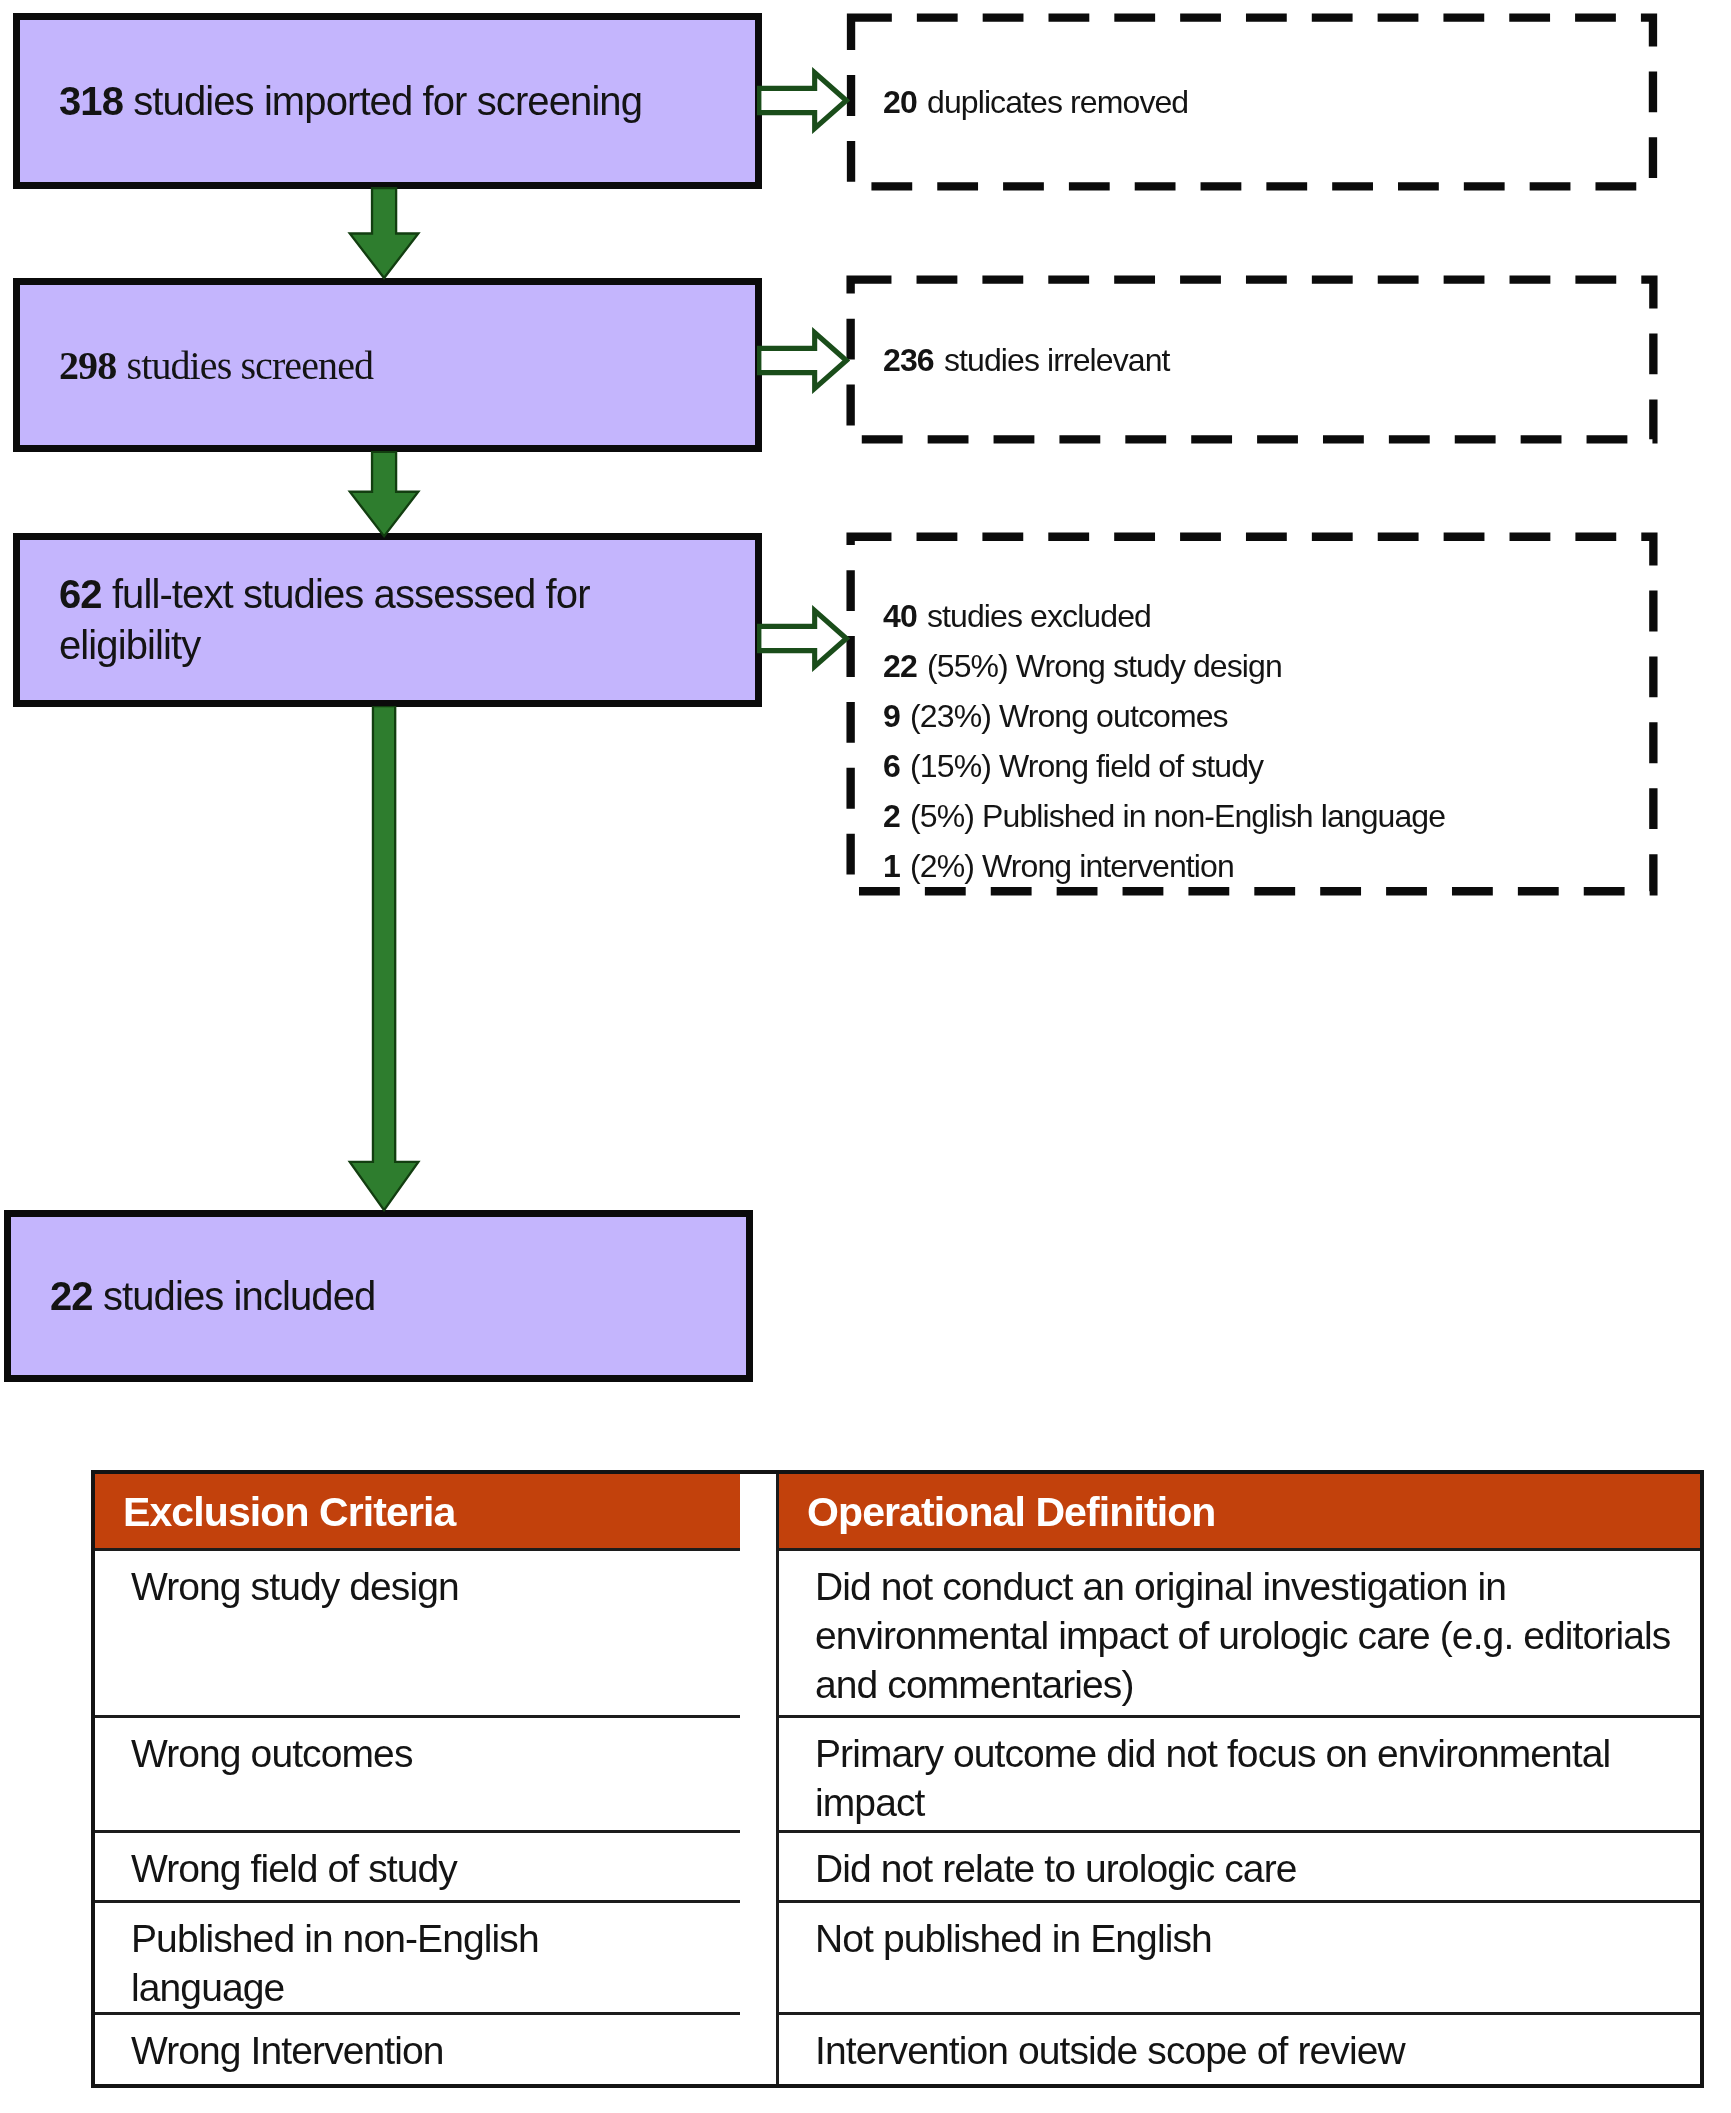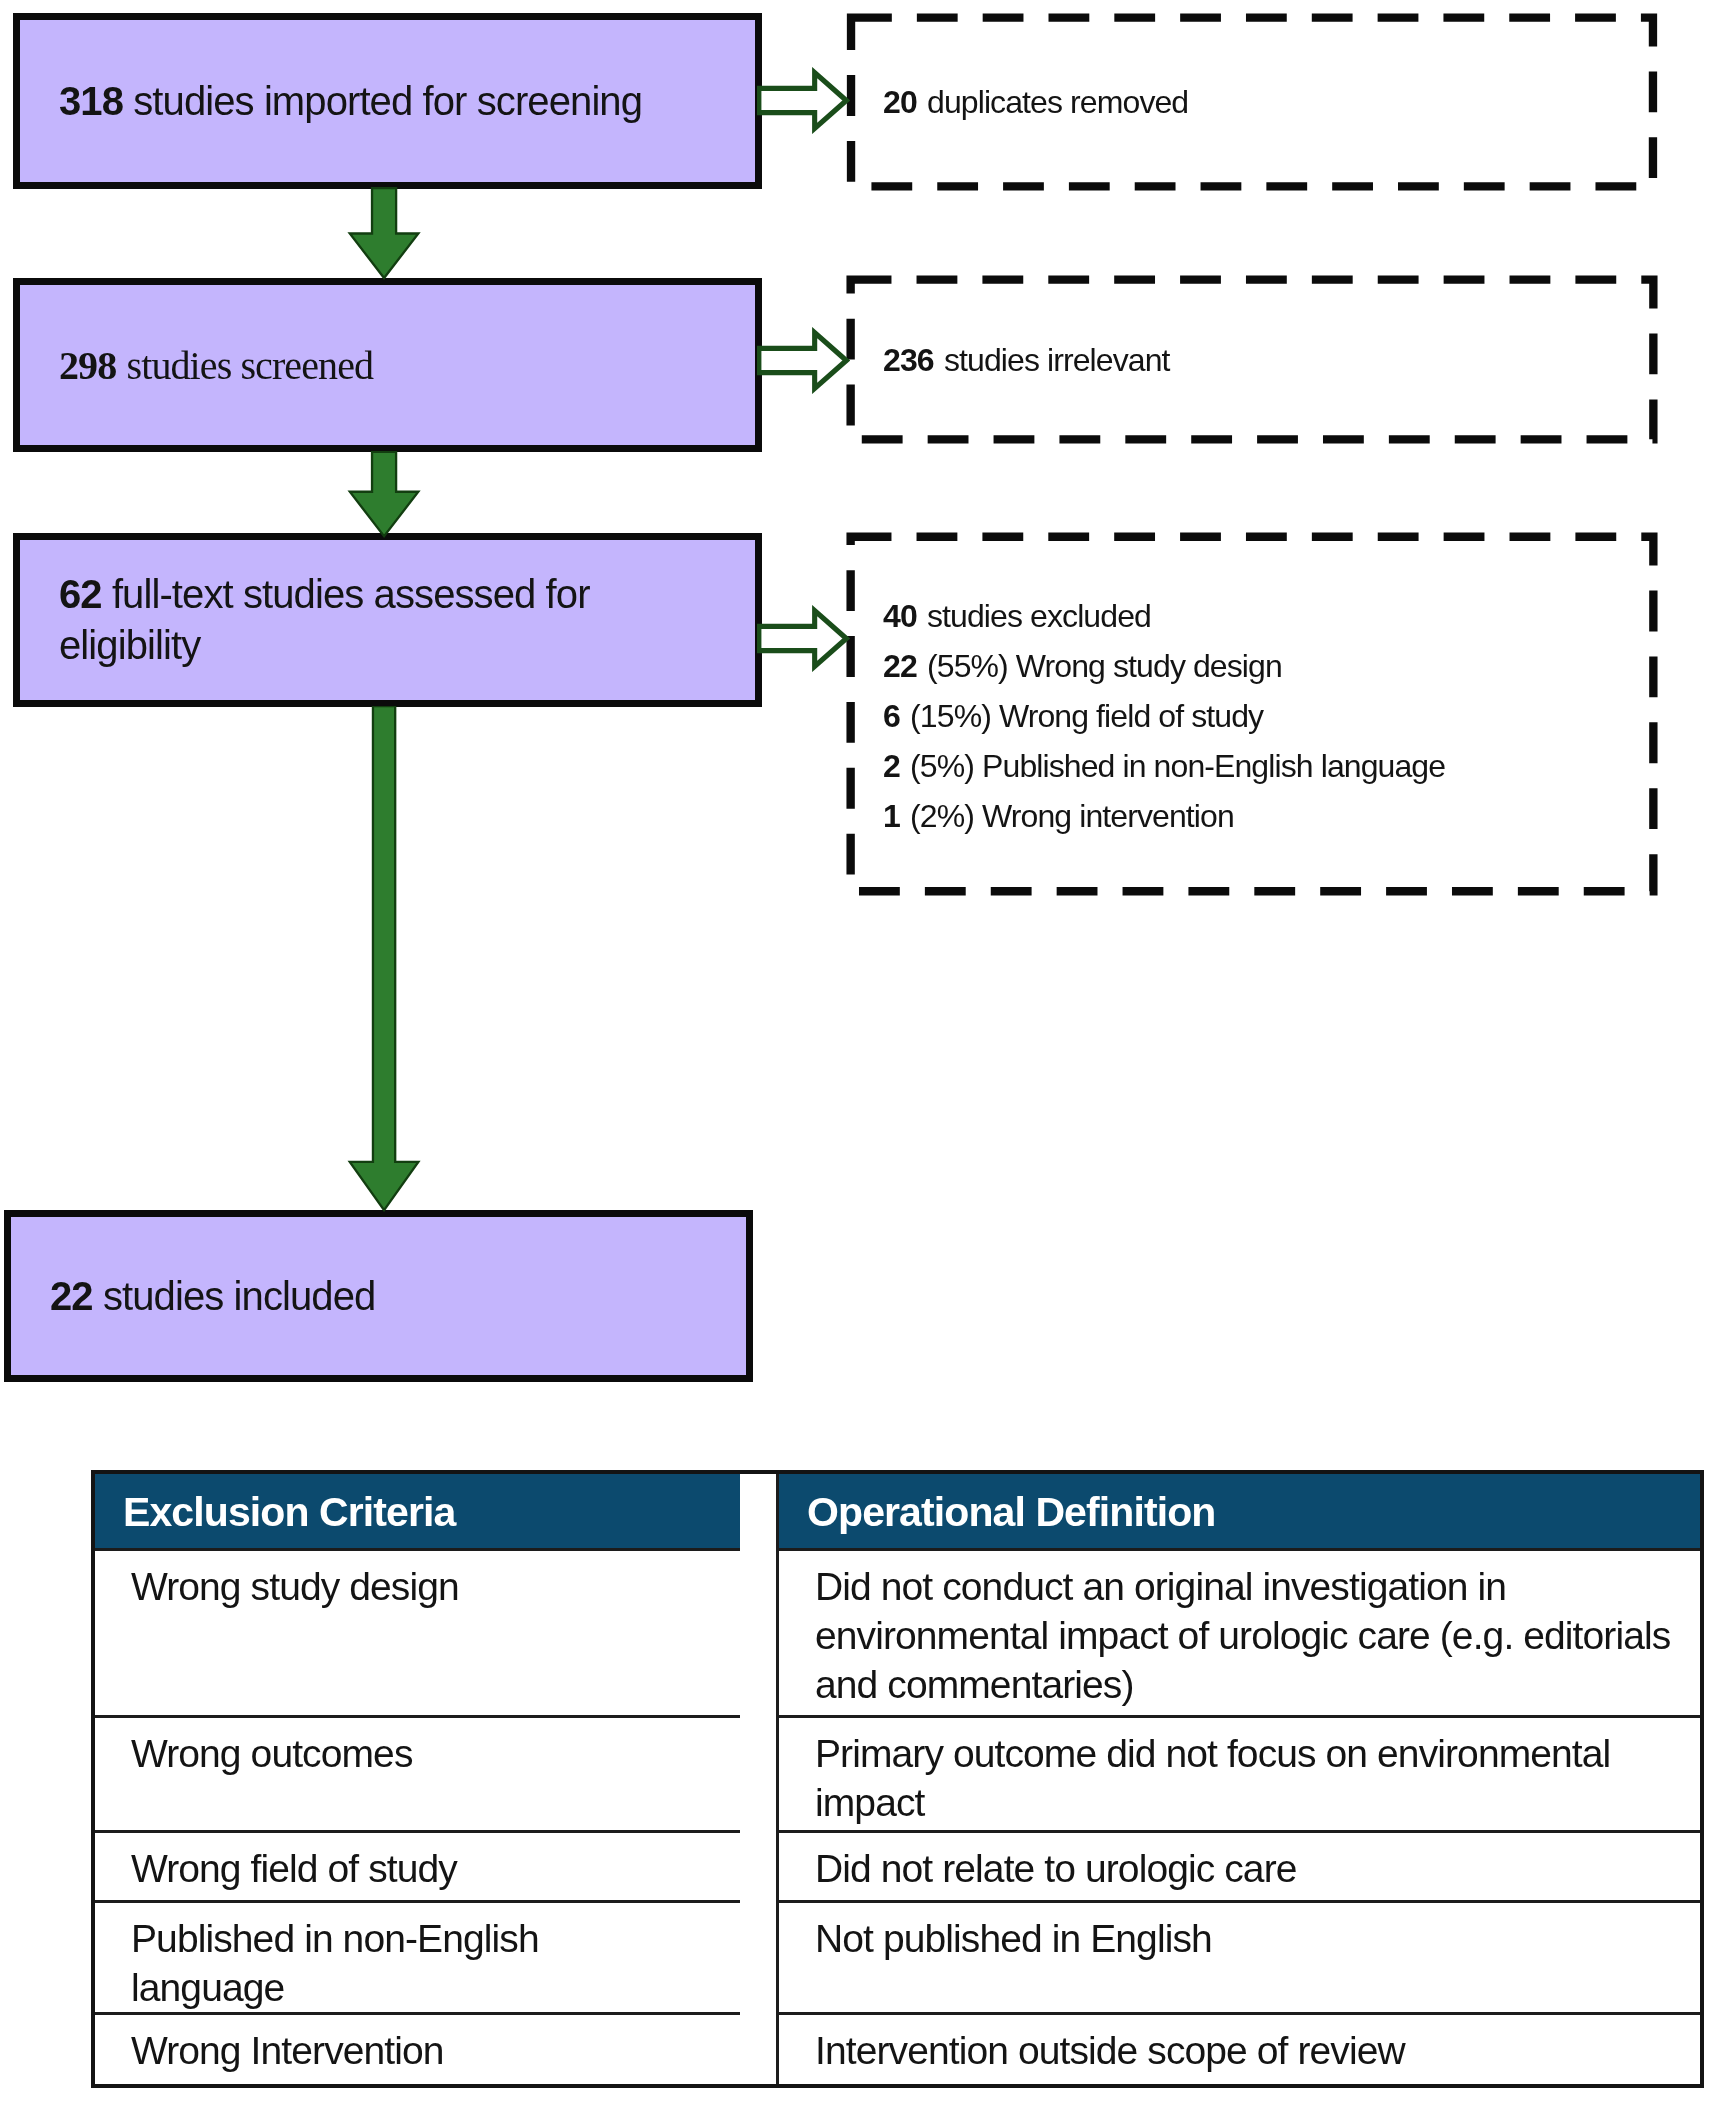--- a/index.html
+++ b/index.html
@@ -42,21 +42,21 @@
     display:grid;
     grid-template-columns:645px 1fr;
     grid-template-rows:74px 167px 115px 70px 112px 72px;
     font-size:39px;line-height:49px;letter-spacing:-0.9px;
   }
   .xtable .cell{
     box-sizing:border-box;
     padding:11px 26px 7.4px 28px;
   }
   .xtable .head{
-    background:#0c4a6e;color:#ffffff;font-weight:bold;
+    background:#c2410c;color:#ffffff;font-weight:bold;
     display:flex;align-items:center;font-size:41px;
   }
   .xtable .col2{border-left:3.7px solid #1c1c1c;margin-left:36px;}
   .xtable .rowline{border-top:3.7px solid #1c1c1c;padding-left:36px;}
   .xtable .crit{padding-right:139px;}
 </style>
 </head>
 <body>
 
 <div class="canvas">
@@ -91,20 +91,21 @@
     <div class="inner"><span class="num">236</span><span>studies irrelevant</span></div>
   </div>
 
   <div class="dash-box multi" style="left:846px;top:532px;width:812px;height:364px;">
     <svg class="border" width="812" height="364" viewBox="0 0 875 392">
       <rect x="5" y="5" width="865" height="382" fill="none" stroke="#0b0b0b" stroke-width="9" stroke-dasharray="44 27"></rect>
     </svg>
     <div class="inner">
       <div class="excl-line"><span class="num">40</span><span>studies excluded</span></div>
       <div class="excl-line"><span class="num">22</span><span>(55%) Wrong study design</span></div>
+      <div class="excl-line"><span class="num">9</span><span>(23%) Wrong outcomes</span></div>
       <div class="excl-line"><span class="num">6</span><span>(15%) Wrong field of study</span></div>
       <div class="excl-line"><span class="num">2</span><span>(5%) Published in non-English language</span></div>
       <div class="excl-line"><span class="num">1</span><span>(2%) Wrong intervention</span></div>
     </div>
   </div>
 
   <svg class="arrow" style="left:347px;top:187px;" width="76" height="93" viewBox="0 0 82 100">
     <polygon points="27,1 53,1 53,50 77,50 40,98 3,50 27,50" fill="#2e7d2e" stroke="#123e10" stroke-width="2.5"></polygon>
   </svg>
 

